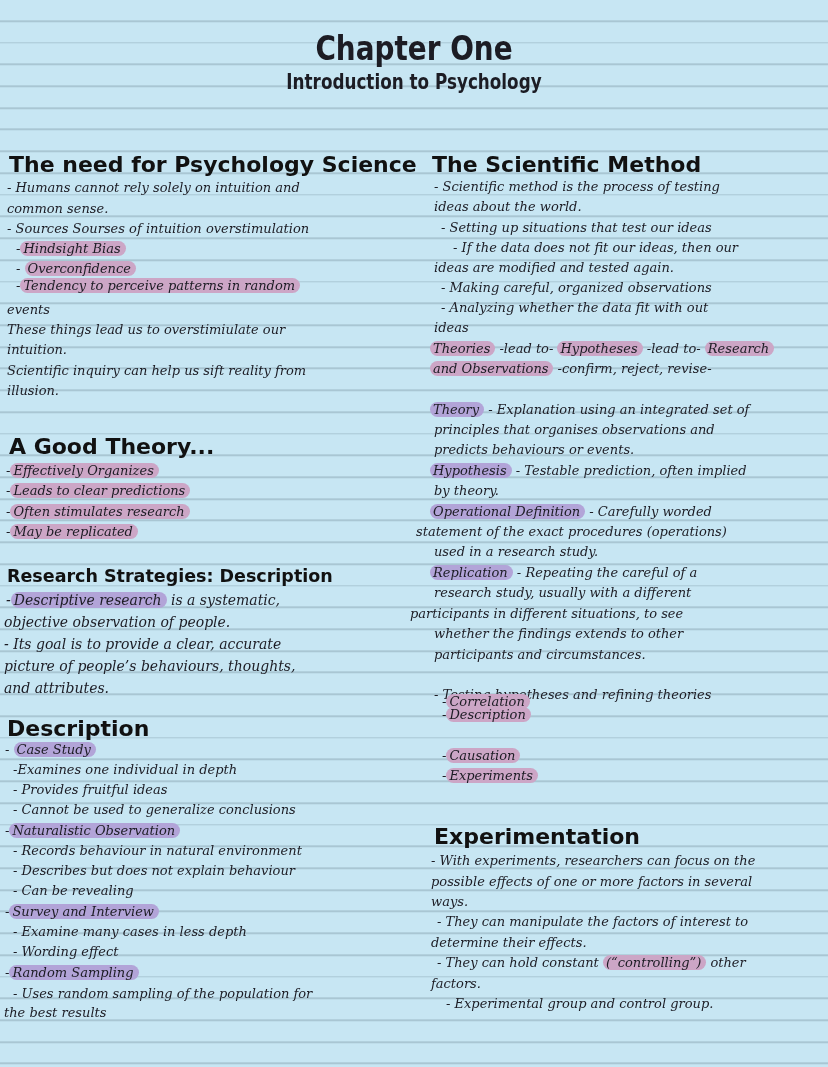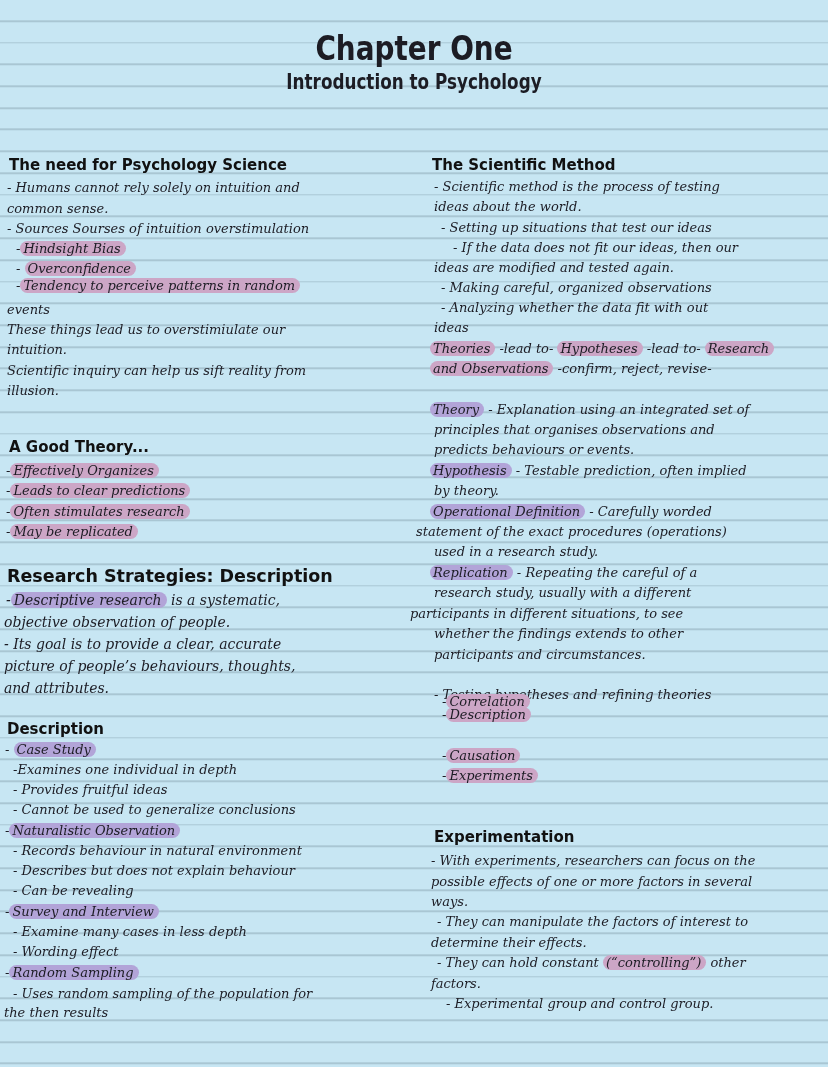--- a/index.html
+++ b/index.html
@@ -22,21 +22,21 @@
   #chapter-subtitle { top: 70px; font-size: 21px; transform: scaleX(0.80); }
   .row {
     position: absolute; white-space: nowrap;
     font-family: "DejaVu Serif", serif; font-style: italic;
     font-size: 13px; line-height: 18px; height: 18px;
     transform-origin: left center;
   }
   .h {
     position: absolute; white-space: nowrap;
     font-family: "DejaVu Sans", sans-serif; font-weight: bold;
-    font-size: 15px; line-height: 20px; color: #111;
+    font-size: 22px; line-height: 20px; color: #111;
   }
   .hl-pink { background: #cca6c6; border-radius: 9px; padding: 0 5px 0 3px; }
   .hl-purple { background: #b2a4d8; border-radius: 9px; padding: 0 5px 0 3px; }
 </style>
 </head>
 <body>
 
 <div id="chapter-title" class="title">Chapter One</div>
 <div id="chapter-subtitle" class="title">Introduction to Psychology</div>
 
@@ -82,21 +82,21 @@
     <div class="row" style="left:13px;top:801px;">- Cannot be used to generalize conclusions</div>
     <div class="row" style="left:5px;top:822px;"><span>-</span><span class="hl-purple">Naturalistic Observation</span></div>
     <div class="row" style="left:13px;top:842px;">- Records behaviour in natural environment</div>
     <div class="row" style="left:13px;top:862px;">- Describes but does not explain behaviour</div>
     <div class="row" style="left:13px;top:882px;">- Can be revealing</div>
     <div class="row" style="left:5px;top:903px;font-style:italic;"><span>-</span><span class="hl-purple">Survey and Interview</span></div>
     <div class="row" style="left:13px;top:923px;">- Examine many cases in less depth</div>
     <div class="row" style="left:13px;top:943px;">- Wording effect</div>
     <div class="row" style="left:5px;top:964px;"><span>-</span><span class="hl-purple">Random Sampling</span></div>
     <div class="row" style="left:13px;top:985px;">- Uses random sampling of the population for</div>
-    <div class="row" style="left:4px;top:1004px;">the then results</div>
+    <div class="row" style="left:4px;top:1004px;">the best results</div>
   </div>
 </div>
 
 <div>
 
   <div>
     <div class="h" style="left:432px;top:155px;">The Scientific Method</div>
     <div class="row" style="left:434px;top:178px;">- Scientific method is the process of testing</div>
     <div class="row" style="left:434px;top:198px;">ideas about the world.</div>
     <div class="row" style="left:441px;top:219px;">- Setting up situations that test our ideas</div>

